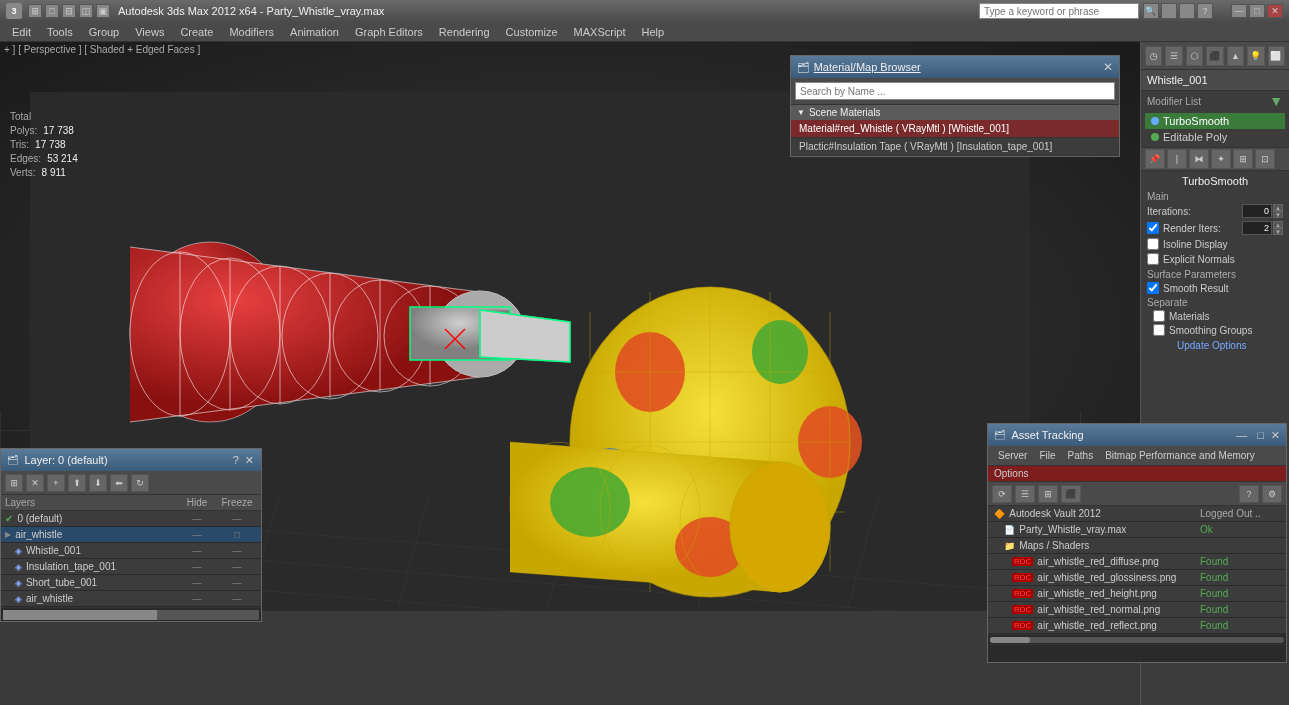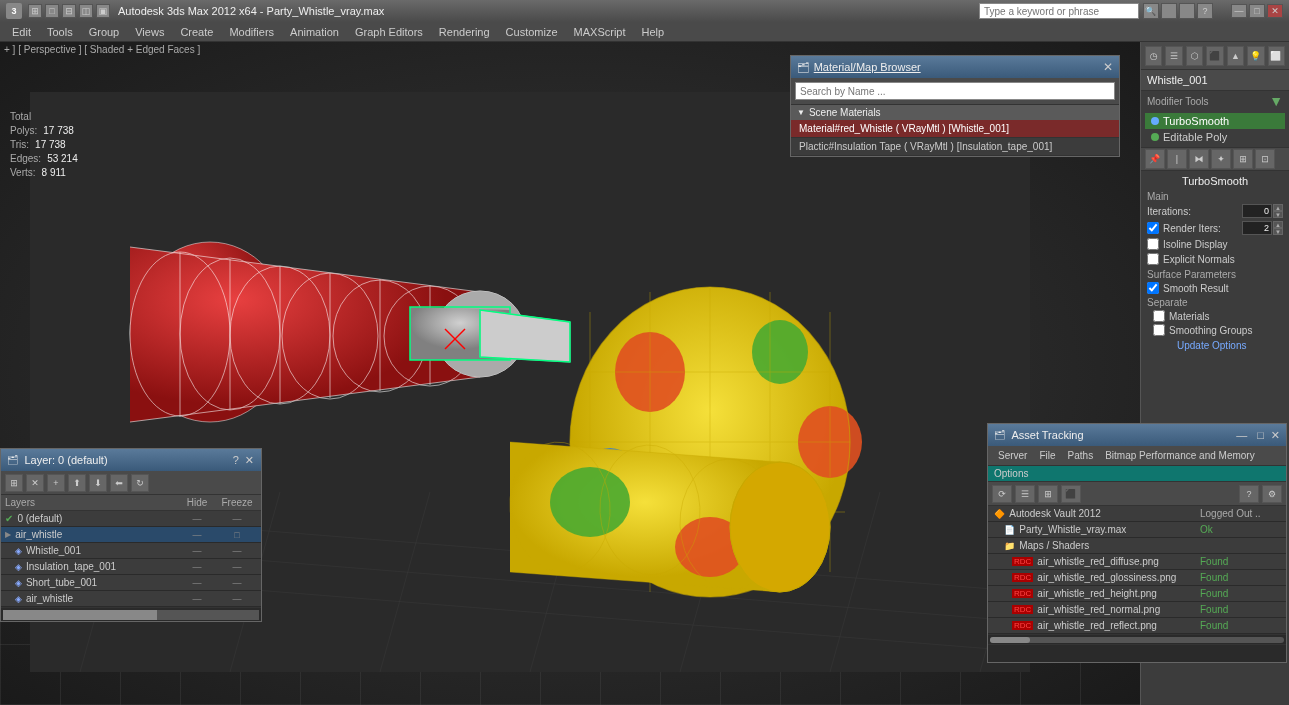--- a/index.html
+++ b/index.html
@@ -65,21 +65,21 @@
       font-size: 11px;
       cursor: pointer;
     }
 
     
     #viewport {
       position: absolute;
       top: 42px;
       left: 0;
       width: 1140px;
-      height: 663px;
+      height: 569px;
       background: #0c4a6e;
       overflow: hidden;
     }
     #viewport-label {
       position: absolute;
       top: 2px; left: 4px;
       color: #aaa;
       font-size: 10px;
       z-index: 10;
     }
@@ -682,21 +682,21 @@
     <div class="rp-icon">⬡</div>
     <div class="rp-icon">⬛</div>
     <div class="rp-icon">▲</div>
     <div class="rp-icon">💡</div>
     <div class="rp-icon">⬜</div>
   </div>
 
   <div id="rp-object-name">Whistle_001</div>
 
   <div id="rp-modifier-label">
-    <span>Modifier Tools</span>
+    <span>Modifier List</span>
     <span class="modifier-list-arrow">▼</span>
   </div>
 
   <div id="modifier-stack">
     <div class="modifier-item selected">
       <div class="m-dot" style="background:#6af;"></div>
       <span>TurboSmooth</span>
     </div>
     <div class="modifier-item">
       <div class="m-dot"></div>
@@ -858,21 +858,21 @@
     <span style="cursor:pointer;color:#ccc;font-size:11px;margin:0 3px;">□</span>
     <span style="cursor:pointer;color:#ccc;font-size:11px;">✕</span>
   </div>
 
   <div class="ap-menubar">
     <span class="ap-menu-item">Server</span>
     <span class="ap-menu-item">File</span>
     <span class="ap-menu-item">Paths</span>
     <span class="ap-menu-item">Bitmap Performance and Memory</span>
   </div>
-  <div style="padding:2px 6px;background:#0f766e;border-bottom:1px solid #333;font-size:10px;color:#ccc;cursor:pointer;">Options</div>
+  <div style="padding:2px 6px;background:#7f1d1d;border-bottom:1px solid #333;font-size:10px;color:#ccc;cursor:pointer;">Options</div>
 
   <div class="ap-toolbar">
     <div class="ap-tool-group">
       <div class="ap-tool">⟳</div>
       <div class="ap-tool">☰</div>
       <div class="ap-tool">⊞</div>
       <div class="ap-tool">⬛</div>
     </div>
     <div class="ap-tool-group">
       <div class="ap-tool">?</div>

